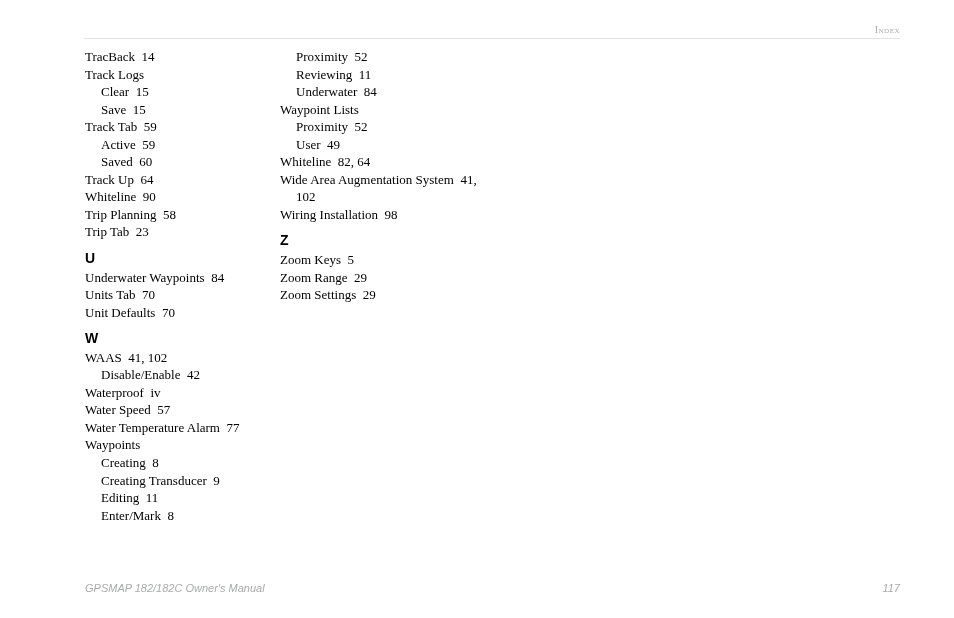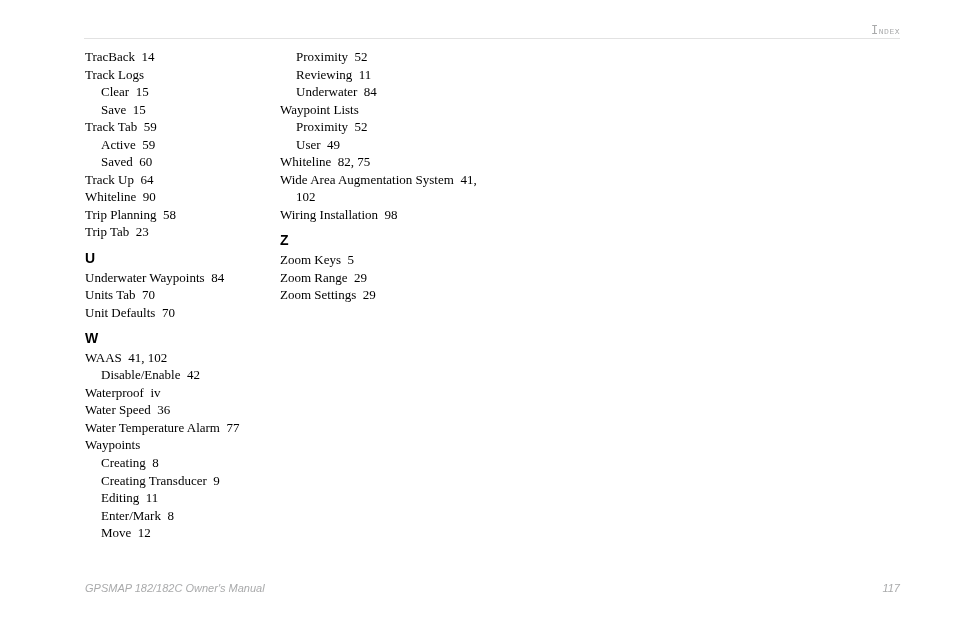--- a/index.html
+++ b/index.html
@@ -15,22 +15,22 @@
   .page {
     position: relative;
     width: 954px;
     height: 618px;
     box-sizing: border-box;
   }
   .header-label {
     position: absolute;
     top: 24px;
     right: 54px;
-    font-family: Liberation Mono, monospace;
-    font-size: 12px;
+    font-family: Liberation Serif, serif;
+    font-size: 10px;
     color: #a9aaab;
     font-variant: small-caps;
     letter-spacing: 0.5px;
   }
   .rule {
     position: absolute;
     top: 38px;
     left: 84px;
     right: 54px;
     height: 1px;
@@ -100,37 +100,36 @@
         <div class="entry"><span>Trip Planning</span>&nbsp; <span class="pg">58</span></div>
         <div class="entry"><span>Trip Tab</span>&nbsp; <span class="pg">23</span></div>
         <div class="sect">U</div>
         <div class="entry"><span>Underwater Waypoints</span>&nbsp; <span class="pg">84</span></div>
         <div class="entry"><span>Units Tab</span>&nbsp; <span class="pg">70</span></div>
         <div class="entry"><span>Unit Defaults</span>&nbsp; <span class="pg">70</span></div>
         <div class="sect">W</div>
         <div class="entry"><span>WAAS</span>&nbsp; <span class="pg">41, 102</span></div>
         <div class="entry indent"><span>Disable/Enable</span>&nbsp; <span class="pg">42</span></div>
         <div class="entry"><span>Waterproof</span>&nbsp; <span class="pg">iv</span></div>
-        <div class="entry"><span>Water Speed</span>&nbsp; <span class="pg">36</span></div>
+        <div class="entry"><span>Water Speed</span>&nbsp; <span class="pg">57</span></div>
         <div class="entry"><span>Water Temperature Alarm</span>&nbsp; <span class="pg">77</span></div>
         <div class="entry"><span>Waypoints</span></div>
         <div class="entry indent"><span>Creating</span>&nbsp; <span class="pg">8</span></div>
         <div class="entry indent"><span>Creating Transducer</span>&nbsp; <span class="pg">9</span></div>
         <div class="entry indent"><span>Editing</span>&nbsp; <span class="pg">11</span></div>
         <div class="entry indent"><span>Enter/Mark</span>&nbsp; <span class="pg">8</span></div>
-        <div class="entry indent"><span>Move</span>&nbsp; <span class="pg">12</span></div>
       </div>
     <div class="col c2" id="col2">
         <div class="entry indent"><span>Proximity</span>&nbsp; <span class="pg">52</span></div>
         <div class="entry indent"><span>Reviewing</span>&nbsp; <span class="pg">11</span></div>
         <div class="entry indent"><span>Underwater</span>&nbsp; <span class="pg">84</span></div>
         <div class="entry"><span>Waypoint Lists</span></div>
         <div class="entry indent"><span>Proximity</span>&nbsp; <span class="pg">52</span></div>
         <div class="entry indent"><span>User</span>&nbsp; <span class="pg">49</span></div>
-        <div class="entry"><span>Whiteline</span>&nbsp; <span class="pg">82, 75</span></div>
+        <div class="entry"><span>Whiteline</span>&nbsp; <span class="pg">82, 64</span></div>
         <div class="entry"><span>Wide Area Augmentation System</span>&nbsp; <span class="pg">41,</span></div>
         <div class="entry indent"><span>102</span></div>
         <div class="entry"><span>Wiring Installation</span>&nbsp; <span class="pg">98</span></div>
         <div class="sect">Z</div>
         <div class="entry"><span>Zoom Keys</span>&nbsp; <span class="pg">5</span></div>
         <div class="entry"><span>Zoom Range</span>&nbsp; <span class="pg">29</span></div>
         <div class="entry"><span>Zoom Settings</span>&nbsp; <span class="pg">29</span></div>
       </div>
   </div>
 

